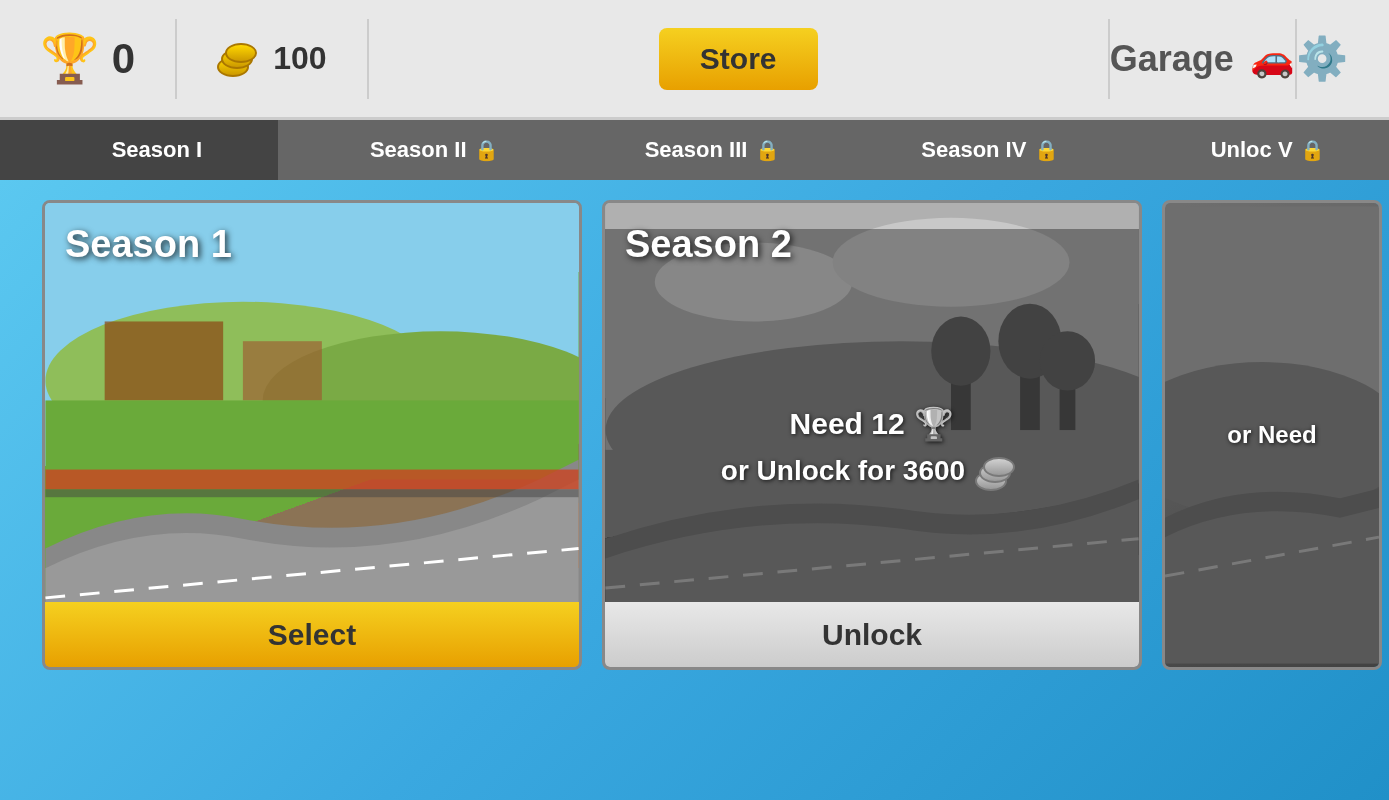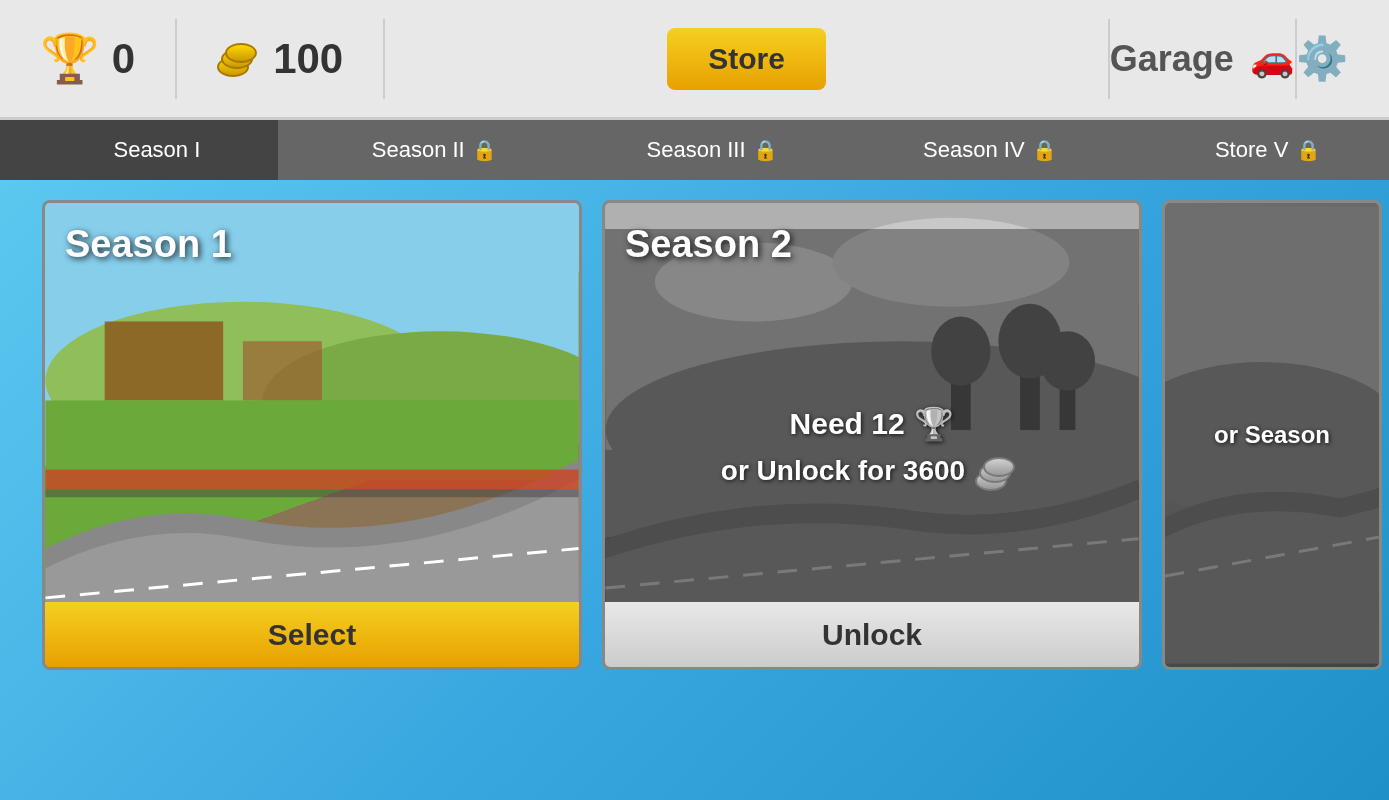--- a/index.html
+++ b/index.html
@@ -43,21 +43,21 @@
       font-size: 42px;
       font-weight: bold;
       color: #333;
     }
     .coins-section {
       display: flex;
       align-items: center;
       gap: 12px;
     }
     .coins-count {
-      font-size: 42px;
+      font-size: 32px;
       font-weight: bold;
       color: #333;
     }
     .store-btn {
       background: linear-gradient(to bottom, #f5d020, #e8a000);
       border: none;
       border-radius: 8px;
       padding: 14px 41px;
       font-size: 30px;
       font-weight: bold;
@@ -96,21 +96,21 @@
       display: flex;
       align-items: stretch;
     }
     .season-tab {
       flex: 1;
       display: flex;
       align-items: center;
       justify-content: center;
       cursor: pointer;
       font-size: 22px;
-      font-weight: normal;
+      font-weight: bold;
       color: #fff;
       position: relative;
       gap: 8px;
       padding-left: 36px;
     }
     .season-tab.active {
       background: #444;
     }
     .season-tab.locked-tab {
       background: #666;
@@ -325,21 +325,21 @@
   </div>
   <div class="season-tab locked-tab">
     <span>Season III</span>
     <span class="lock-icon">🔒</span>
   </div>
   <div class="season-tab locked-tab">
     <span>Season IV</span>
     <span class="lock-icon">🔒</span>
   </div>
   <div class="season-tab locked-tab">
-    <span>Store V</span>
+    <span>Unloc V</span>
     <span class="lock-icon">🔒</span>
   </div>
 </div>
 
 <div class="main-content">
 
   <div class="season-card season-card-1">
 
     <div class="track-bg track-bg-1">
       <svg width="540" height="470" viewBox="0 0 540 470" style="position:absolute;top:0;left:0;width:100%;height:100%">
@@ -413,17 +413,17 @@
     <div class="track-bg track-bg-3">
       <svg width="220" height="470" viewBox="0 0 220 470" style="position:absolute;top:0;left:0;width:100%;height:100%">
         <rect width="220" height="250" fill="#aaa"></rect>
         <ellipse cx="100" cy="240" rx="150" ry="80" fill="#888"></ellipse>
         <path d="M 0 320 Q 80 280 180 300 L 220 290 L 220 470 L 0 470 Z" fill="#777"></path>
         <path d="M 0 340 Q 80 300 180 320 L 220 310 L 220 470 L 0 470 Z" fill="#888"></path>
         <line x1="0" y1="380" x2="220" y2="340" stroke="#bbb" stroke-width="3" stroke-dasharray="20,15"></line>
       </svg>
     </div>
     <div class="partial-overlay">
-      <div class="partial-text">or Season</div>
+      <div class="partial-text">or Need</div>
     </div>
   </div>
 
 </div>
 
 </body></html>

